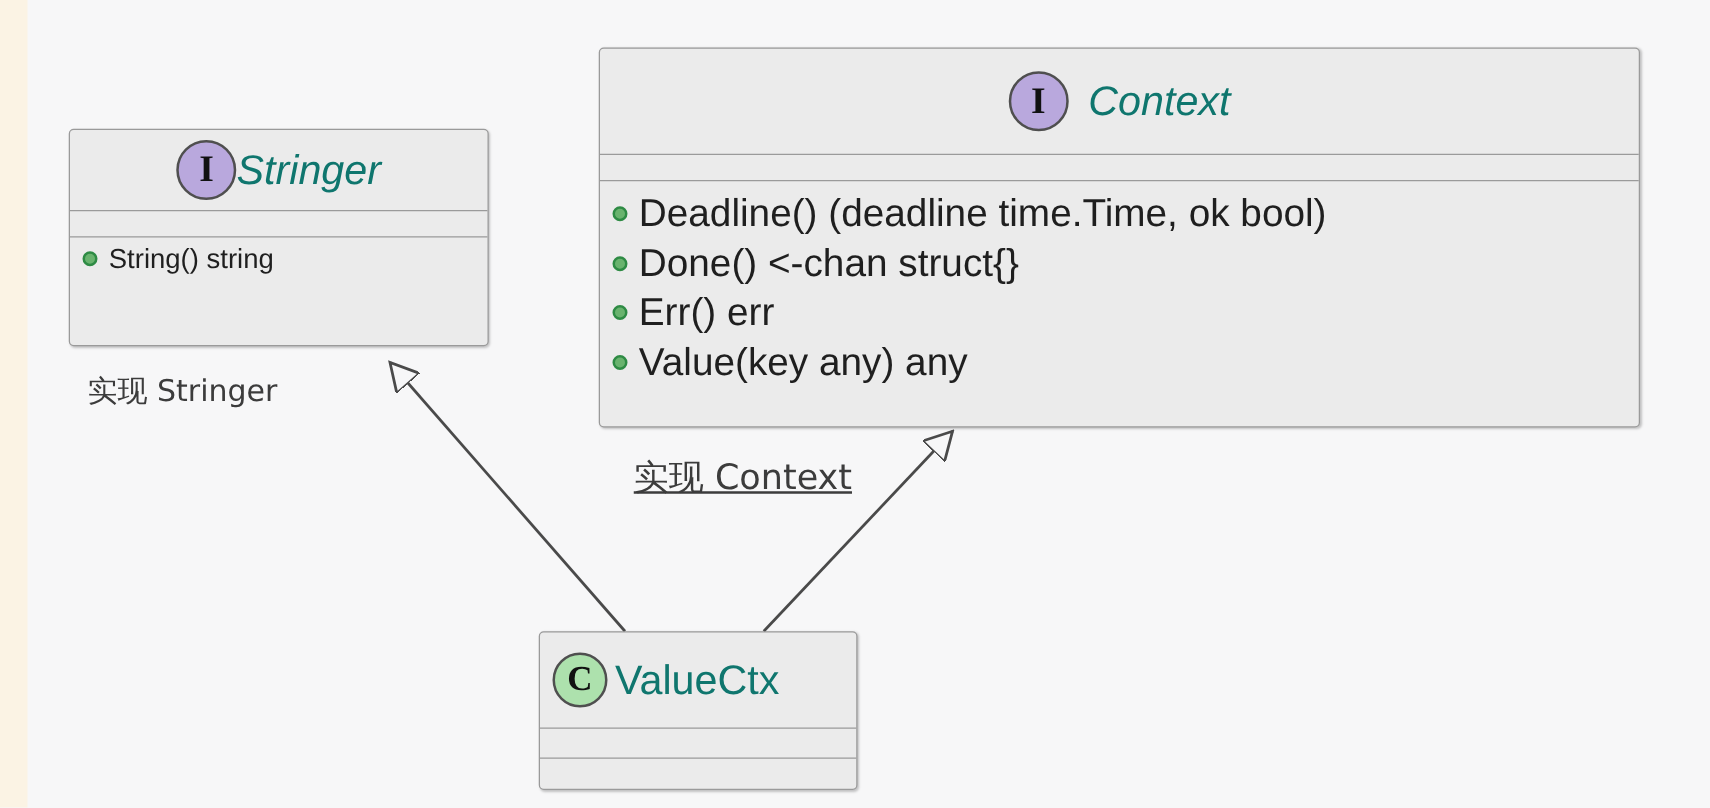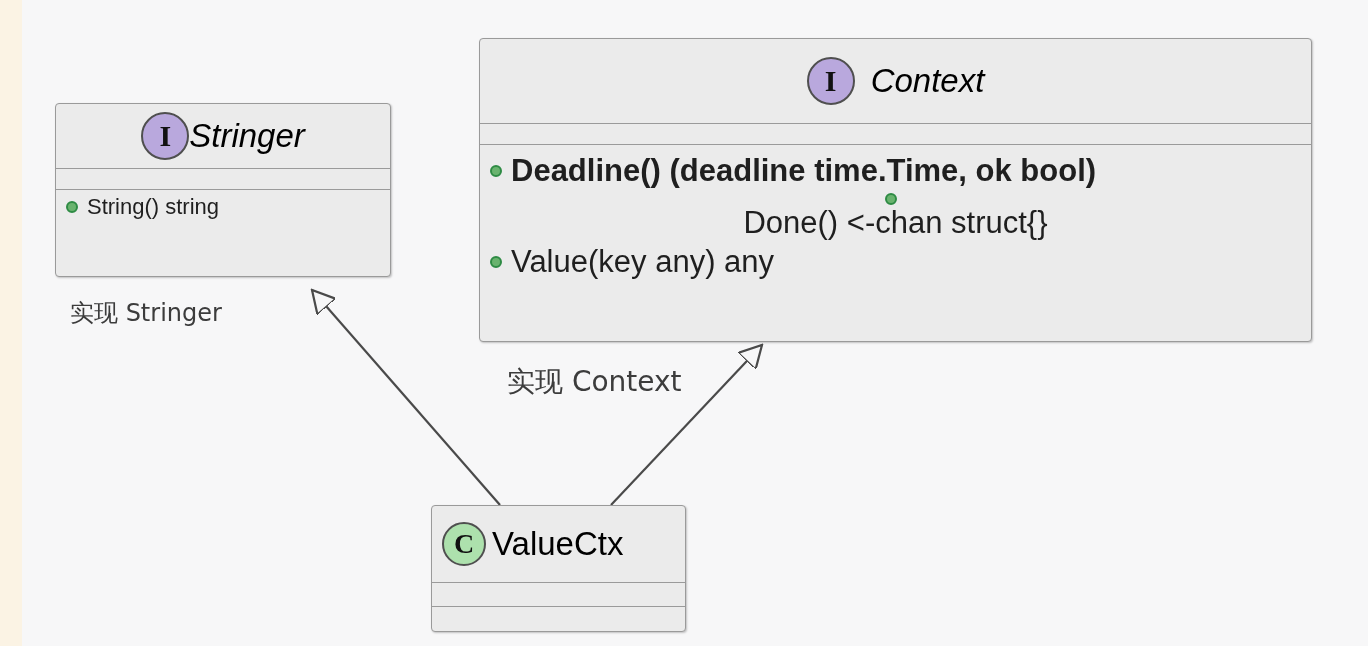--- a/index.html
+++ b/index.html
@@ -84,21 +84,21 @@
     color: #111;
     line-height: 1;
   }
   .badge-interface { background: #b9a8dd; }
   .badge-class { background: #ade1ad; }
 
   .badge-lg { width: 48px; height: 48px; font-size: 30px; }
   .badge-md { width: 44px; height: 44px; font-size: 28px; }
 
   .node-name {
-    color: #000000;
+    color: #0f766e;
     white-space: nowrap;
   }
   .node-name.italic { font-style: italic; }
 
   
   .member {
     display: flex;
     align-items: center;
     white-space: nowrap;
     color: #1f1f1f;
@@ -163,34 +163,38 @@
 
   <div class="uml-node" style="left:479px; top:38px; width:833px; height:304px;">
     <div class="uml-title" style="height:84px;">
       <span class="badge badge-interface badge-lg">I</span>
       <span class="node-name italic" style="font-size:33px; margin-left:16px;">Context</span>
     </div>
     <div class="uml-sep uml-empty" style="height:21px;"></div>
     <div class="uml-sep uml-compartment" style="padding-top:8px;">
       <div class="member" style="margin-bottom:3px;">
         <span class="member-dot"></span>
-        <span class="member-text" style="font-size:31px;font-weight:bold;">Deadline() (deadline time.Time, ok bool)</span>
-      </div>
-      <div class="member" style="margin-bottom:3px;flex-direction:column;">
+        <span class="member-text" style="font-size:31px;">Deadline() (deadline time.Time, ok bool)</span>
+      </div>
+      <div class="member" style="margin-bottom:3px;">
         <span class="member-dot"></span>
         <span class="member-text" style="font-size:31px;">Done() &lt;-chan struct{}</span>
       </div>
+      <div class="member" style="margin-bottom:3px;">
+        <span class="member-dot"></span>
+        <span class="member-text" style="font-size:31px;">Err() err</span>
+      </div>
       <div class="member">
         <span class="member-dot"></span>
         <span class="member-text" style="font-size:31px;text-align:center;">Value(key any) any</span>
       </div>
     </div>
   </div>
 
-  <div class="edge-label" style="left:507px; top:363px; font-size:28px;">实现 Context</div>
+  <div class="edge-label" style="left:507px; top:363px; font-size:28px;text-decoration:underline;">实现 Context</div>
 
   <div class="uml-node" style="left:431px; top:505px; width:255px; height:127px;">
     <div class="uml-title left" style="height:76px;">
       <span class="badge badge-class badge-md">C</span>
       <span class="node-name" style="font-size:33px; margin-left:6px;">ValueCtx</span>
     </div>
     <div class="uml-sep uml-empty" style="height:24px;"></div>
     <div class="uml-sep uml-empty" style="height:25px;"></div>
   </div>
 

